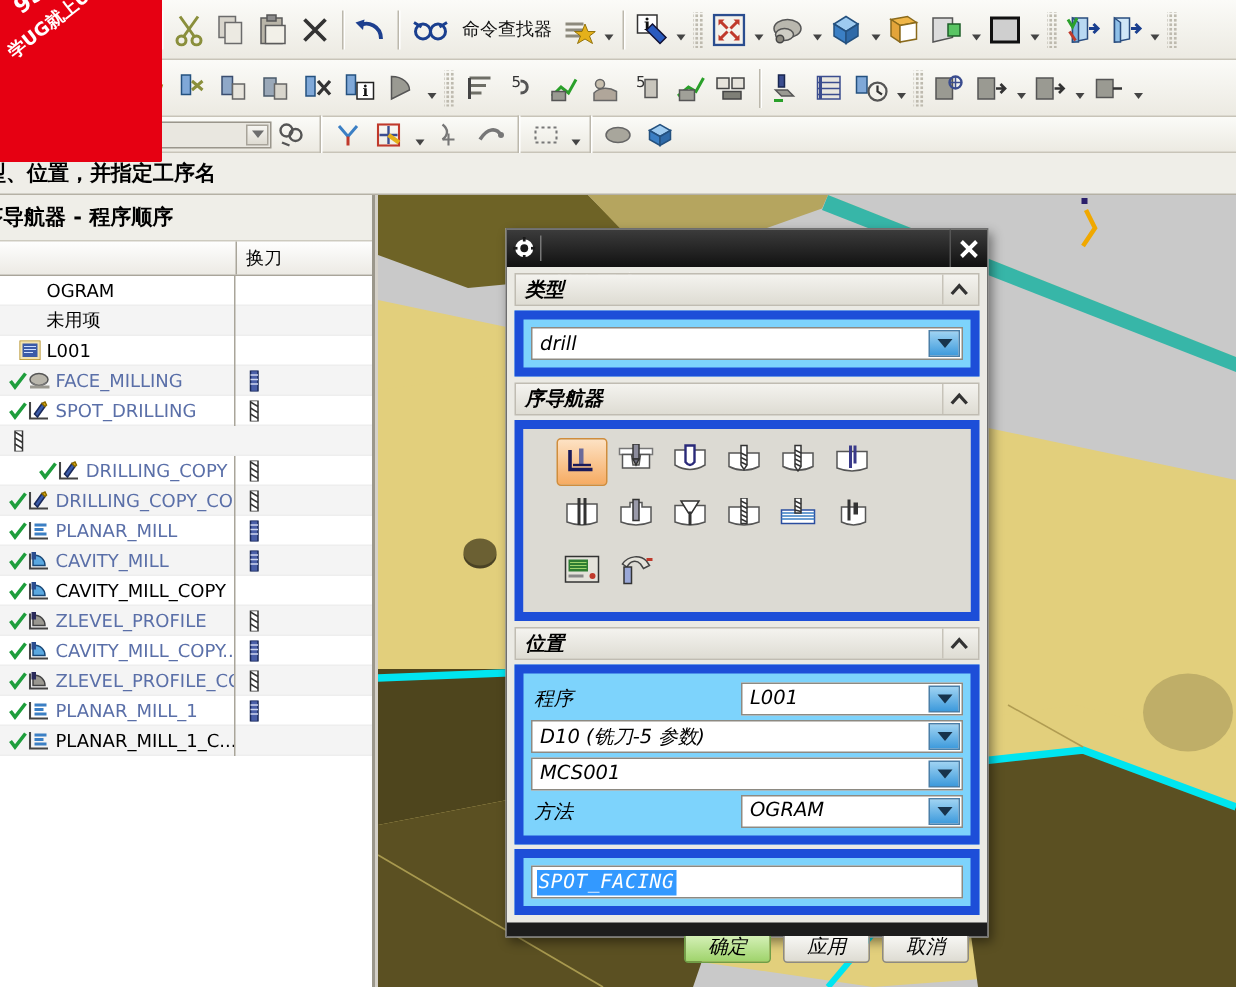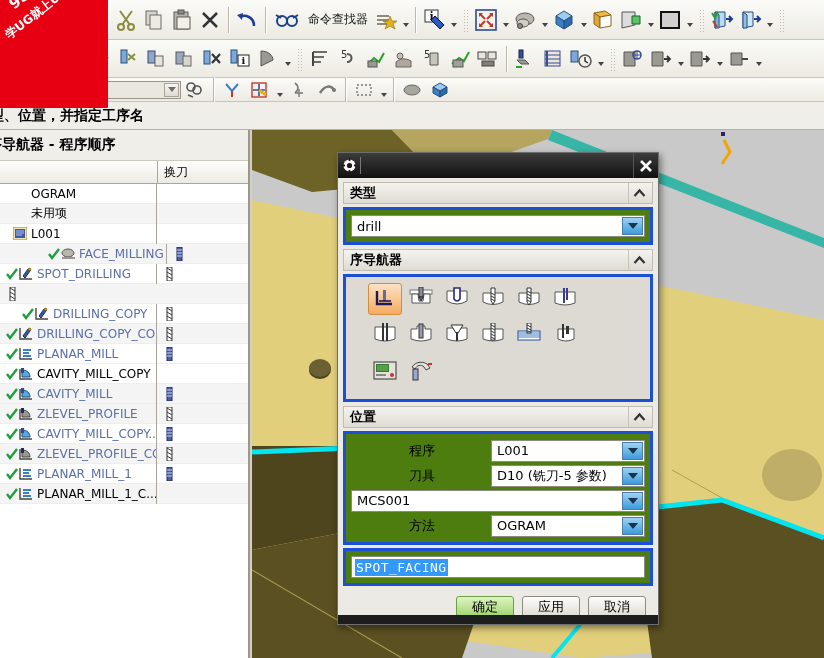--- a/index.html
+++ b/index.html
@@ -68,26 +68,26 @@
 
   
   .dialog { position:absolute; left:337px; top:152px; width:322px; height:473px;
      background:#ebeae4; border:1px solid #6e6e6e; box-shadow:2px 3px 7px rgba(0,0,0,.45); }
   .dlg-title { height:25px; background:linear-gradient(#3c3c3c,#111); display:flex; align-items:center; position:relative; }
   .dlg-title .gear { width:22px; display:flex; align-items:center; justify-content:center; }
   .dlg-title .tsep { width:1px; height:17px; background:#777; margin-right:7px; }
   .dlg-title .ttxt { color:#fff; font-family:"DejaVu Sans",sans-serif; font-size:14px; font-weight:bold; letter-spacing:1px;margin-top:48px;}
   .dlg-close { position:absolute; right:0; top:0; width:25px; height:25px; display:flex; align-items:center;
      justify-content:center; border-left:1px solid #555; }
-  .dlg-body { padding:0; }
+  .dlg-body { padding:0;font-style:italic; }
   .sec-head { height:22px; margin:4px 5px 0 5px; background:linear-gradient(#f4f3ef,#dedcd3);
      border:1px solid #c0bcb2; display:flex; align-items:center; position:relative; }
   .sec-head .sh-label { font-family:"DejaVu Sans",sans-serif; font-size:13px; font-weight:bold; color:#000; padding-left:6px; }
   .sec-head .sh-chev { position:absolute; right:2px; top:0; width:22px; height:20px; display:flex; align-items:center; justify-content:center; border-left:1px solid #c7c3b9; }
-  .sec-body { margin:3px 5px 0 5px; background:#4d7c0f; border:3px solid #1d4ed8; padding:5px; }
+  .sec-body { margin:3px 5px 0 5px; background:#7dd3fc; border:6px solid #1d4ed8; padding:5px; }
   .combo { height:22px; background:#fff; border:1px solid #8d8a82; display:flex; align-items:center; position:relative; }
   .combo .cval { padding-left:5px; font-family:"DejaVu Sans",sans-serif; font-size:13px; color:#000; white-space:nowrap; }
   .combo .cdrop { position:absolute; right:1px; top:1px; bottom:1px; width:21px;
       background:linear-gradient(#9fd3f2,#3d9adc); border:1px solid #4a7fa8;
       display:flex; align-items:center; justify-content:center; }
   .combo .cdrop i { width:0;height:0;border-left:5px solid transparent;border-right:5px solid transparent;border-top:6px solid #17334c; }
 
   
   .icon-grid { background:#dcdad3; padding:6px 4px 8px 4px; }
   .ig-row { display:flex; justify-content:flex-start; margin-bottom:4px; padding-left:18px; }
@@ -181,21 +181,21 @@
           <span class="ticon"><svg width="14" height="13" viewBox="0 0 14 13">
               <rect x="0" y="0" width="14" height="13" fill="#f2e3b0" stroke="#b08a20"></rect>
               <rect x="2" y="2" width="10" height="9" fill="#3b5ba8"></rect>
               <path d="M3 4 h8 M3 6 h8 M3 8 h6" stroke="#cfe0ff" stroke-width=".8"></path>
             </svg></span>
           <span class="tlabel c-black">L001</span>
         </div>
         <div class="toolcell"></div>
       </div>
       <div class="trow alt">
-        <div class="namecell" style="padding-left: 22px; margin-left: 26px;">
+        <div class="namecell" style="padding-left: 6px;">
           <span class="chk">
             <svg width="12" height="12" viewBox="0 0 12 12">
               <path d="M1 6 L4 10 L11 1" stroke="#1e9e3c" stroke-width="2.4" fill="none"></path>
             </svg>
           </span>
           <span class="ticon"><svg width="15" height="14" viewBox="0 0 15 14">
               <ellipse cx="7" cy="6" rx="6" ry="4" fill="#b9b6ac" stroke="#555"></ellipse>
               <path d="M2 8 L7 11 L12 8" stroke="#777" fill="none"></path>
               <rect x="1" y="10" width="13" height="2" fill="#9a9890"></rect>
             </svg></span>
@@ -231,21 +231,21 @@
       </div>
       <div class="trow alt">
         <div class="toolcell">
           <svg width="9" height="14" viewBox="0 0 9 14">
             <rect x="2" y="0" width="5" height="14" fill="#fff" stroke="#333"></rect>
             <path d="M2 1 l5 3 M2 5 l5 3 M2 9 l5 3" stroke="#333"></path>
           </svg>
         </div>
       </div>
       <div class="trow">
-        <div class="namecell" style="padding-left: 22px;">
+        <div class="namecell" style="padding-left: 22px; justify-content: center;">
           <span class="chk">
             <svg width="12" height="12" viewBox="0 0 12 12">
               <path d="M1 6 L4 10 L11 1" stroke="#1e9e3c" stroke-width="2.4" fill="none"></path>
             </svg>
           </span>
           <span class="ticon"><svg width="15" height="14" viewBox="0 0 15 14">
               <path d="M1 1 L1 12 L13 12" stroke="#444" stroke-width="1.4" fill="none"></path>
               <path d="M4 9 L9 2 L11 4 L6 11 Z" fill="#3b5ba8" stroke="#1a2a5a"></path>
               <path d="M9 2 L11 1 L12 3 L11 4 Z" fill="#e5b11a" stroke="#8a6a00"></path>
             </svg></span>
@@ -294,56 +294,56 @@
             </svg></span>
           <span class="tlabel c-blue">PLANAR_MILL</span>
         </div>
         <div class="toolcell">
           <svg width="9" height="14" viewBox="0 0 9 14">
             <rect x="2" y="0" width="5" height="14" fill="#4a5fa8" stroke="#1a2a5a"></rect>
             <path d="M2 3 h5 M2 6 h5 M2 9 h5" stroke="#cfd8f0"></path>
           </svg>
         </div>
       </div>
+      <div class="trow alt">
+        <div class="namecell" style="padding-left: 6px;">
+          <span class="chk">
+            <svg width="12" height="12" viewBox="0 0 12 12">
+              <path d="M1 6 L4 10 L11 1" stroke="#1e9e3c" stroke-width="2.4" fill="none"></path>
+            </svg>
+          </span>
+          <span class="ticon"><svg width="15" height="14" viewBox="0 0 15 14">
+              <path d="M1 2 L1 12 L13 12" stroke="#444" stroke-width="1.4" fill="none"></path>
+              <path d="M3 3 C8 3 11 6 11 10 L3 10 Z" fill="#5aa8e0" stroke="#1a4a7a"></path>
+              <rect x="2" y="1" width="3" height="5" fill="#2a4d8f"></rect>
+            </svg></span>
+          <span class="tlabel c-blue">CAVITY_MILL</span>
+        </div>
+        <div class="toolcell">
+          <svg width="9" height="14" viewBox="0 0 9 14">
+            <rect x="2" y="0" width="5" height="14" fill="#4a5fa8" stroke="#1a2a5a"></rect>
+            <path d="M2 3 h5 M2 6 h5 M2 9 h5" stroke="#cfd8f0"></path>
+          </svg>
+        </div>
+      </div>
       <div class="trow">
         <div class="namecell" style="padding-left: 6px;">
           <span class="chk">
             <svg width="12" height="12" viewBox="0 0 12 12">
               <path d="M1 6 L4 10 L11 1" stroke="#1e9e3c" stroke-width="2.4" fill="none"></path>
             </svg>
           </span>
           <span class="ticon"><svg width="15" height="14" viewBox="0 0 15 14">
               <path d="M1 2 L1 12 L13 12" stroke="#444" stroke-width="1.4" fill="none"></path>
               <path d="M3 3 C8 3 11 6 11 10 L3 10 Z" fill="#5aa8e0" stroke="#1a4a7a"></path>
               <rect x="2" y="1" width="3" height="5" fill="#2a4d8f"></rect>
             </svg></span>
           <span class="tlabel c-black">CAVITY_MILL_COPY</span>
         </div>
         <div class="toolcell"></div>
-      </div>
-      <div class="trow alt">
-        <div class="namecell" style="padding-left: 6px;">
-          <span class="chk">
-            <svg width="12" height="12" viewBox="0 0 12 12">
-              <path d="M1 6 L4 10 L11 1" stroke="#1e9e3c" stroke-width="2.4" fill="none"></path>
-            </svg>
-          </span>
-          <span class="ticon"><svg width="15" height="14" viewBox="0 0 15 14">
-              <path d="M1 2 L1 12 L13 12" stroke="#444" stroke-width="1.4" fill="none"></path>
-              <path d="M3 3 C8 3 11 6 11 10 L3 10 Z" fill="#5aa8e0" stroke="#1a4a7a"></path>
-              <rect x="2" y="1" width="3" height="5" fill="#2a4d8f"></rect>
-            </svg></span>
-          <span class="tlabel c-blue">CAVITY_MILL</span>
-        </div>
-        <div class="toolcell">
-          <svg width="9" height="14" viewBox="0 0 9 14">
-            <rect x="2" y="0" width="5" height="14" fill="#4a5fa8" stroke="#1a2a5a"></rect>
-            <path d="M2 3 h5 M2 6 h5 M2 9 h5" stroke="#cfd8f0"></path>
-          </svg>
-        </div>
       </div>
       <div class="trow alt">
         <div class="namecell" style="padding-left: 6px;">
           <span class="chk">
             <svg width="12" height="12" viewBox="0 0 12 12">
               <path d="M1 6 L4 10 L11 1" stroke="#1e9e3c" stroke-width="2.4" fill="none"></path>
             </svg>
           </span>
           <span class="ticon"><svg width="15" height="14" viewBox="0 0 15 14">
               <path d="M1 2 L1 12 L13 12" stroke="#444" stroke-width="1.4" fill="none"></path>
@@ -1032,34 +1032,33 @@
     </div>
 
     <div class="sec-head">
       <span class="sh-label">位置</span>
       <span class="sh-chev">
         <svg width="13" height="10" viewBox="0 0 13 10">
             <path d="M1.5 8 L6.5 2.5 L11.5 8" stroke="#333" stroke-width="2.2" fill="none"></path>
           </svg>
       </span>
     </div>
-    <div class="sec-body" style="padding:4px 5px;text-align:center;">
+    <div class="sec-body" style="padding:4px 5px;">
       <div class="pos-row">
         <span class="plabel">程序</span>
         <span class="pcombo">
           <span class="combo" style="display:flex">
             <span class="cval">L001</span>
             <span class="cdrop">
                 <i></i>
               </span>
           </span>
         </span>
       </div>
       <div class="pos-row">
-        <span class="plabel">刀具</span>
         <span class="pcombo">
           <span class="combo" style="display:flex">
             <span class="cval">D10 (铣刀-5 参数)</span>
             <span class="cdrop">
                 <i></i>
               </span>
           </span>
         </span>
       </div>
       <div class="pos-row">

